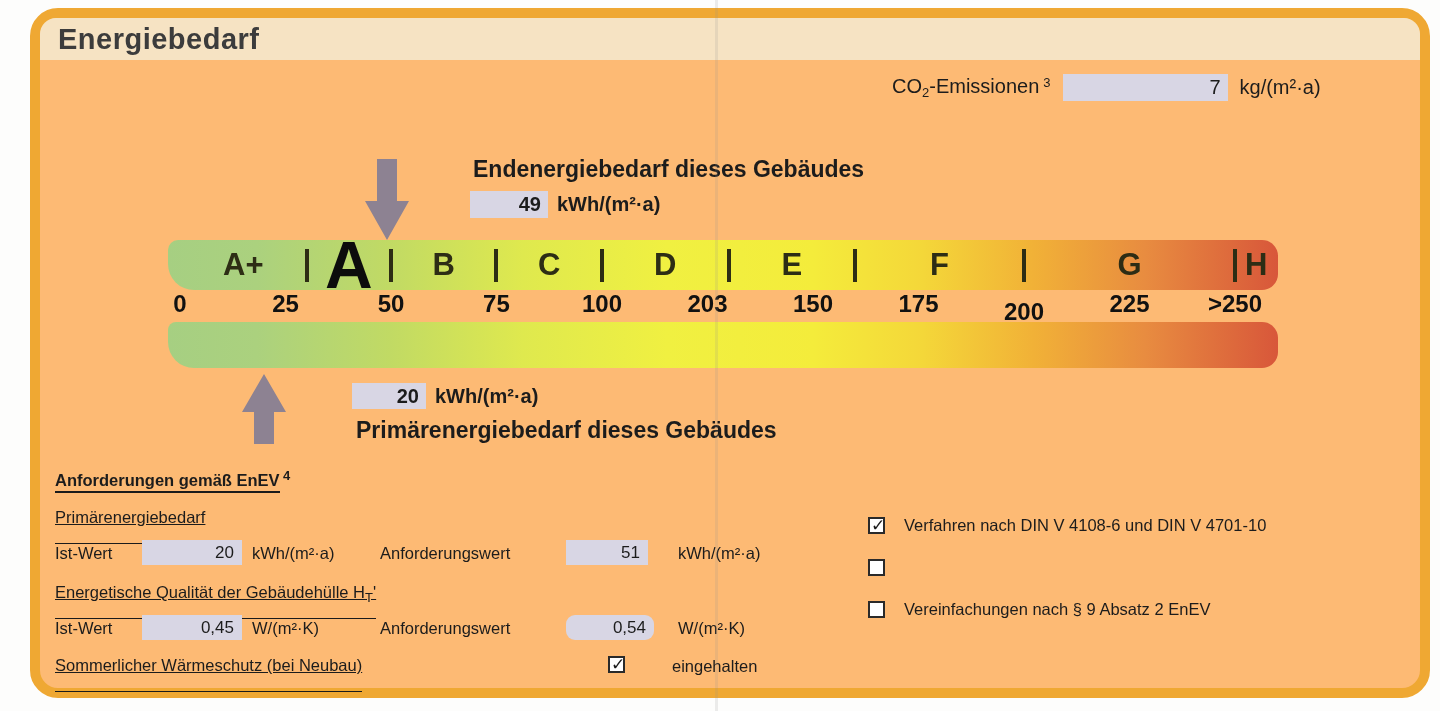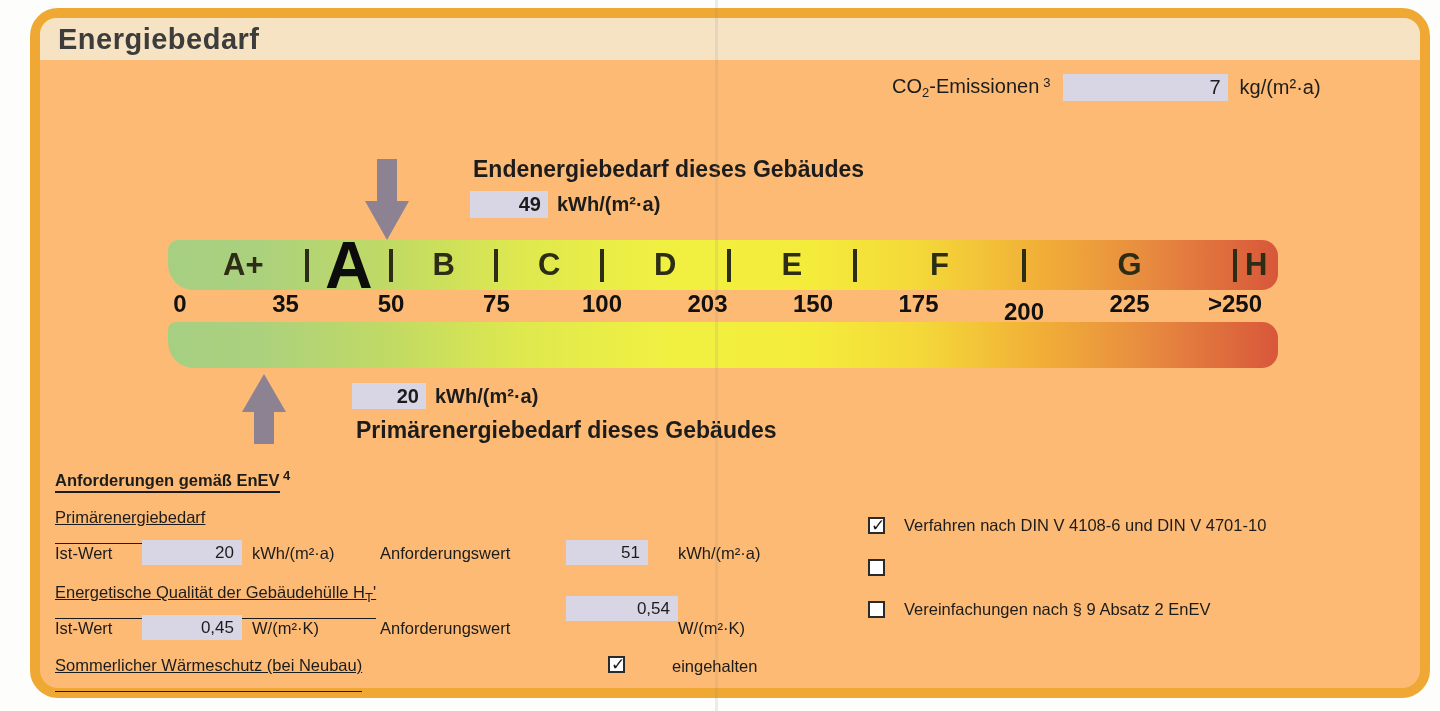--- a/index.html
+++ b/index.html
@@ -124,21 +124,21 @@
         <div class="divider" style="left: 61.91%;"></div>
         <span class="class-letter" style="left: 56.21%;">E</span>
         <div class="divider" style="left: 77.12%;"></div>
         <span class="class-letter" style="left: 69.51%;">F</span>
         <div class="divider" style="left: 96.13%;"></div>
         <span class="class-letter" style="left: 86.62%;">G</span>
         <span class="class-letter" style="left: 98.03%;">H</span>
       </div>
     <div class="ticks" id="ticks">
         <span class="tick-label" style="left: 1.08%;">0</span>
-        <span class="tick-label" style="left: 10.59%;">35</span>
+        <span class="tick-label" style="left: 10.59%;">25</span>
         <span class="tick-label" style="left: 20.09%;">50</span>
         <span class="tick-label" style="left: 29.59%;">75</span>
         <span class="tick-label" style="left: 39.1%;">100</span>
         <span class="tick-label" style="left: 48.6%;">203</span>
         <span class="tick-label" style="left: 58.11%;">150</span>
         <span class="tick-label" style="left: 67.61%;">175</span>
         <span class="tick-label" style="left: 77.12%; margin-top: 8px;">200</span>
         <span class="tick-label" style="left: 86.62%;">225</span>
         <span class="tick-label" style="left: 96.13%;">&gt;250</span>
       </div>
@@ -169,21 +169,21 @@
     <div class="abs small" style="left:340px; top:526px;">Anforderungswert</div>
     <div class="fbox" style="left:526px; top:522px; width:82px;"><span>51</span></div>
     <div class="abs small" style="left:638px; top:526px;">kWh/(m²·a)</div>
 
     <div class="abs small" style="left:15px; top:565px;"><span class="u2"><span>Energetische Qualität der Gebäudehülle H</span><sub class="sb">T</sub><span>'</span></span></div>
 
     <div class="abs small" style="left:15px; top:601px;">Ist-Wert</div>
     <div class="fbox" style="left:102px; top:597px; width:100px;"><span>0,45</span></div>
     <div class="abs small" style="left:212px; top:601px;">W/(m²·K)</div>
     <div class="abs small" style="left:340px; top:601px;">Anforderungswert</div>
-    <div class="fbox" style="left:526px; top:578px; width:112px;"><span>0,54</span></div>
+    <div class="fbox" style="left:526px; top:597px; width:88px;border-radius:9px;"><span>0,54</span></div>
     <div class="abs small" style="left:638px; top:601px;">W/(m²·K)</div>
 
     <div class="abs small" style="left:15px; top:638px;"><span class="u2">Sommerlicher Wärmeschutz (bei Neubau)</span></div>
     <span class="checkbox abs" style="left:568px; top:638px;" id="summerCheckbox" data-checked="true"></span>
     <div class="abs small" style="left:632px; top:639px;">eingehalten</div>
 
     
     <div class="proc-items" id="procItems">
         <div class="proc-item">
           <span class="checkbox" data-checked="true"></span>

